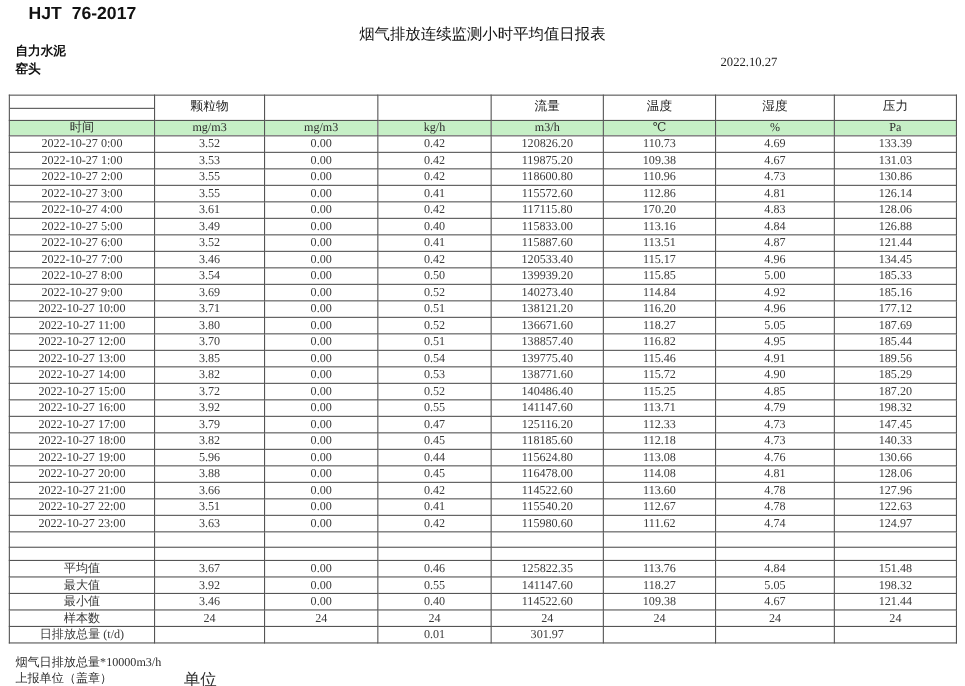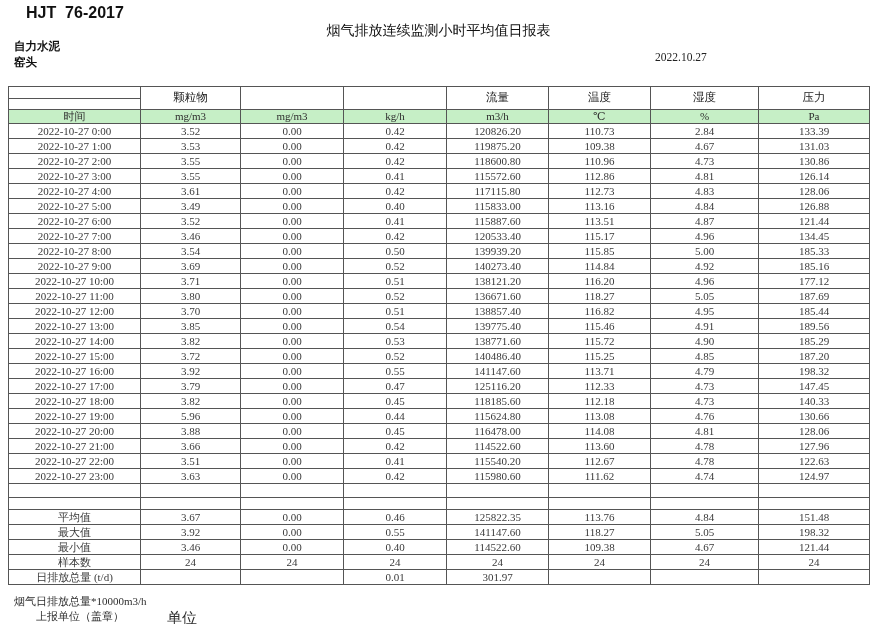--- a/index.html
+++ b/index.html
@@ -53,21 +53,21 @@
   tr.empty-row-a { height: 14px; }
   tr.empty-row-b { height: 12px; }
   tr.summary-row { height: 15px; }
   tr.total-row { height: 15px; }
   .footer-note1 {
     position: absolute; left: 14px; top: 594px;
     font-size: 11px; color: #2e2e2e;
   }
   .footer-note2 {
     position: absolute; left: 14px; top: 609px;
-    font-size: 11px; color: #2e2e2e; margin-left: 22px;
+    font-size: 11px; color: #2e2e2e;
   }
   .footer-unit {
     position: absolute; left: 167px; top: 609px;
     font-size: 15px; color: #2e2e2e;
   }
 </style>
 </head>
 <body>
 
 <div class="std-code">HJT  76-2017</div>
@@ -113,21 +113,21 @@
     </tr>
   </thead>
   <tbody id="data-rows">
       <tr class="data-row">
         <td>2022-10-27  0:00</td>
         <td>3.52</td>
         <td>0.00</td>
         <td>0.42</td>
         <td>120826.20</td>
         <td>110.73</td>
-        <td>2.84</td>
+        <td>4.69</td>
         <td>133.39</td>
       </tr>
       <tr class="data-row">
         <td>2022-10-27  1:00</td>
         <td>3.53</td>
         <td>0.00</td>
         <td>0.42</td>
         <td>119875.20</td>
         <td>109.38</td>
         <td>4.67</td>
@@ -152,21 +152,21 @@
         <td>112.86</td>
         <td>4.81</td>
         <td>126.14</td>
       </tr>
       <tr class="data-row">
         <td>2022-10-27  4:00</td>
         <td>3.61</td>
         <td>0.00</td>
         <td>0.42</td>
         <td>117115.80</td>
-        <td>112.73</td>
+        <td>170.20</td>
         <td>4.83</td>
         <td>128.06</td>
       </tr>
       <tr class="data-row">
         <td>2022-10-27  5:00</td>
         <td>3.49</td>
         <td>0.00</td>
         <td>0.40</td>
         <td>115833.00</td>
         <td>113.16</td>

